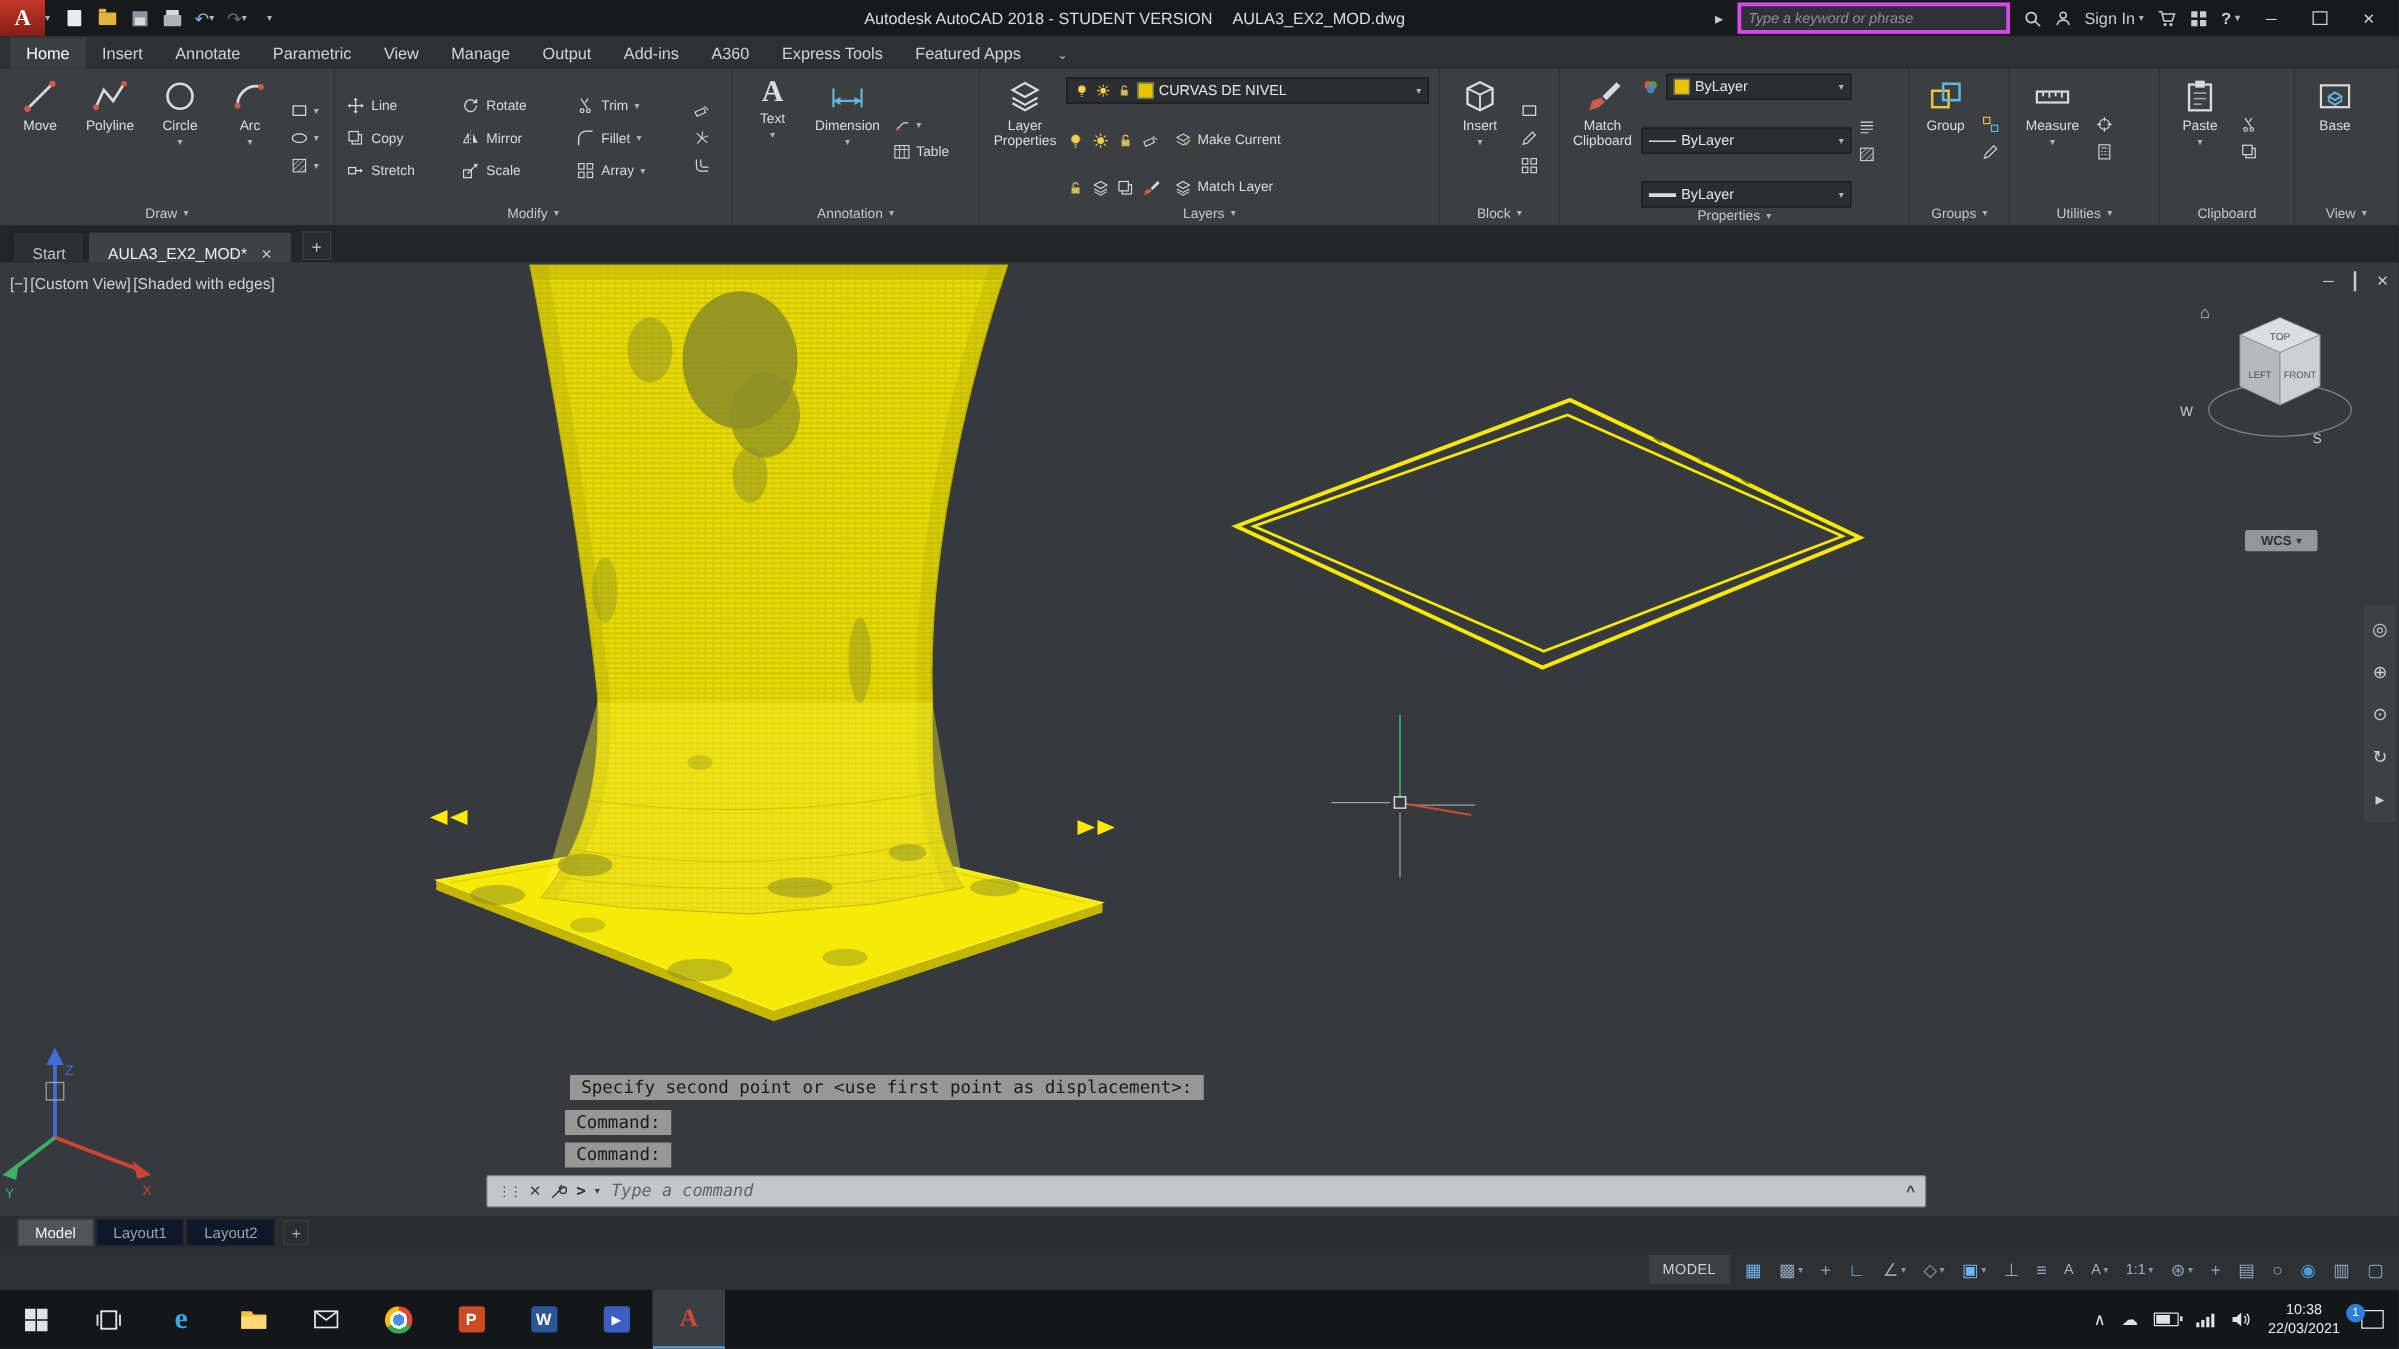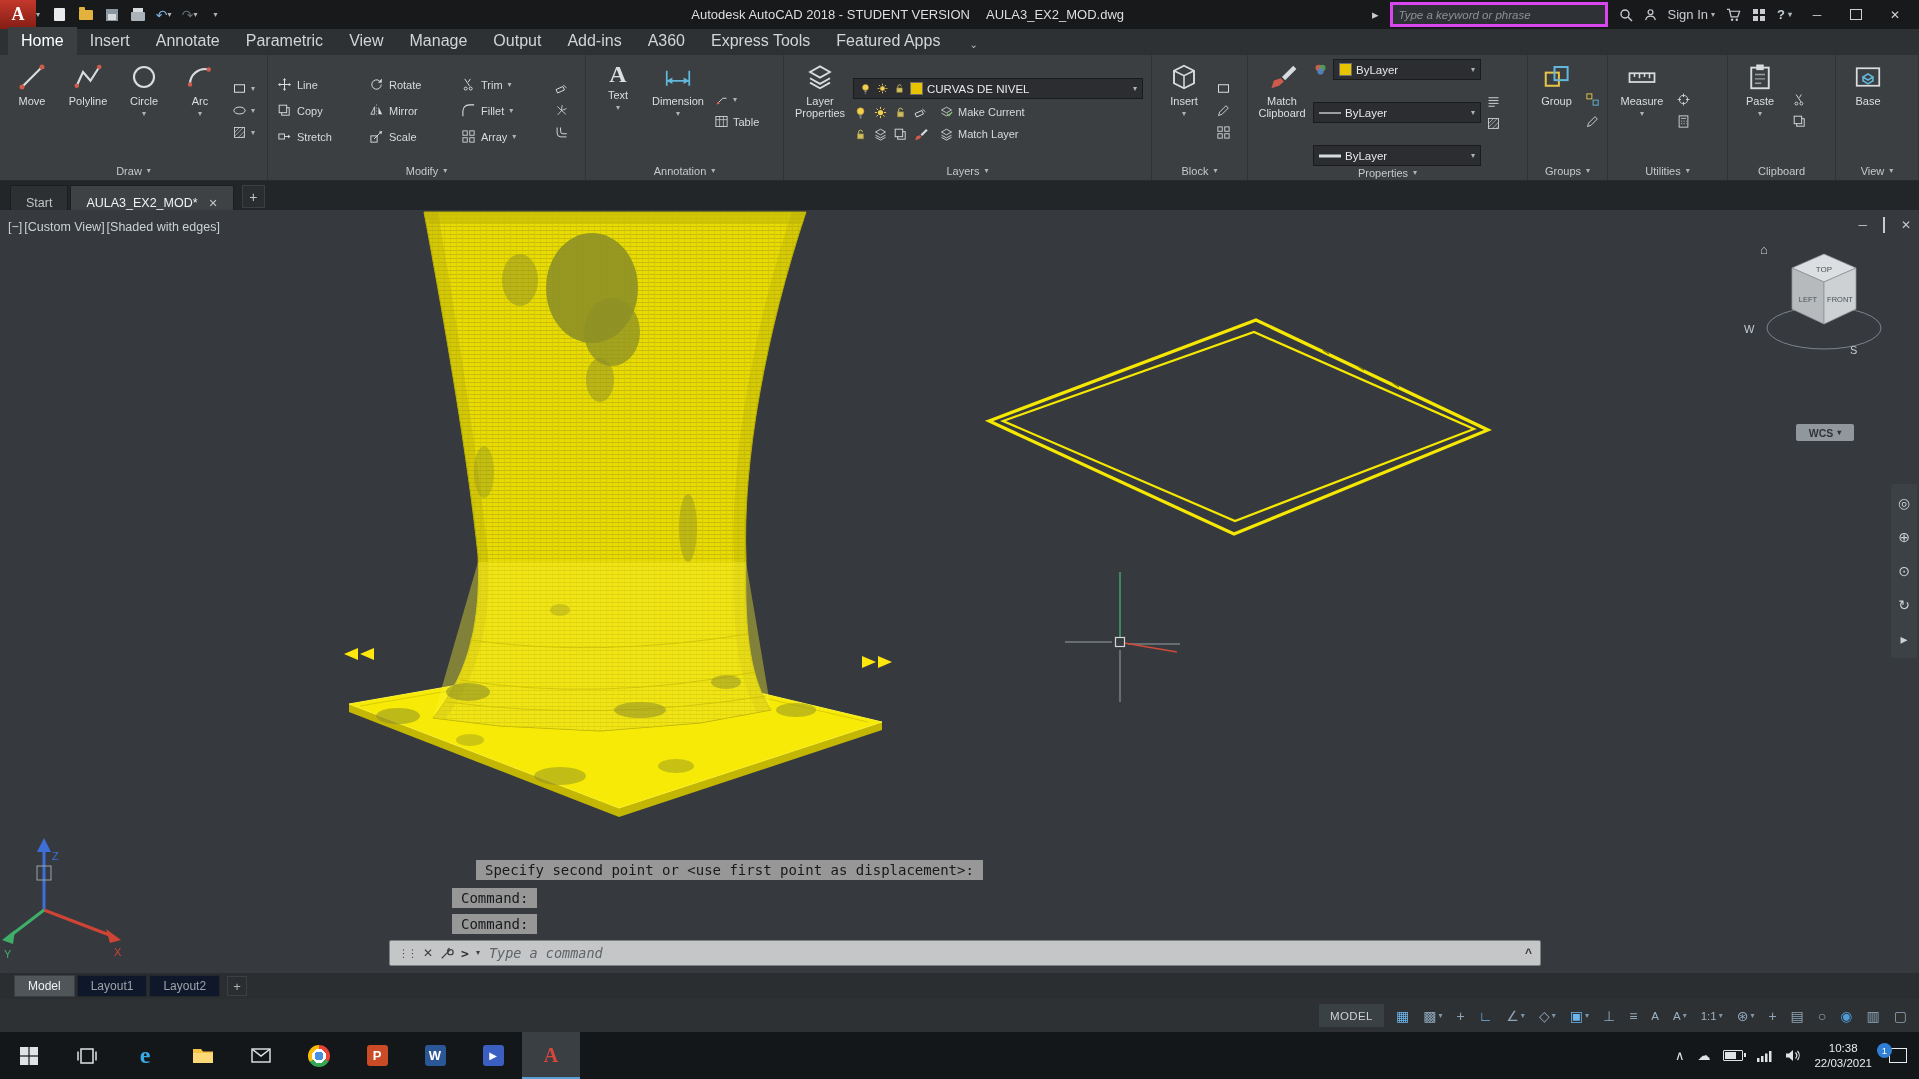--- a/index.html
+++ b/index.html
@@ -31,40 +31,40 @@
   .tb-right{margin-left:auto;display:flex;align-items:center;gap:11px;padding-right:10px}
   .sfield{width:212px;height:19px;background:#2e3135;border:3px solid #d946ef;display:flex;align-items:center}
   .sfield input{flex:1;background:transparent;border:none;outline:none;color:#cfd3d6;font-size:11.5px;padding:0 6px;font-family:"Liberation Sans",sans-serif}
   .sfield input::placeholder{color:#8d9296;font-style:italic}
   .tbico{color:#c9cdd1;font-size:13px;display:flex;align-items:center;gap:3px}
   .winbtn{width:28px;height:20px;display:flex;align-items:center;justify-content:center;color:#cfd3d6;font-size:12px}
   .maxbox{width:10px;height:9px;border:1.3px solid #cfd3d6}
 
   
   #rtabs{top:29px;left:0;width:100%;height:26px;background:#2e3134;display:flex;align-items:flex-end;padding-left:8px;box-sizing:border-box}
-  .rtab{padding:5px 13px 5px;font-size:16px;color:#d2d5d7}
+  .rtab{padding:5px 13px 5px;font-size:13px;color:#d2d5d7}
   .rtab.active{background:#3b3f42;color:#fff}
   .rcollapse{margin-left:10px;color:#b9bec2;font-size:10px;padding:5px 6px}
 
   
   #ribbon{top:55px;left:0;width:100%;height:126px;background:#3b3f42;display:flex;box-sizing:border-box;border-bottom:1px solid #27292b}
   .panel{flex:none;height:100%;border-right:1px solid #303335;display:flex;flex-direction:column;box-sizing:border-box}
   .panel:last-child{flex:1}
   .pbody{flex:1;display:flex;align-items:stretch;padding:4px 4px 0 5px;gap:2px;box-sizing:border-box}
   .pfoot{height:18px;font-size:11px;color:#c6c9cb;display:flex;align-items:center;justify-content:center;gap:5px}
   .bigbtn{width:54px;display:flex;flex-direction:column;align-items:center;padding-top:3px;font-size:11px;color:#dcdee0;
           text-align:center;line-height:1.12;gap:3px;box-sizing:border-box}
   .smallcol{display:flex;flex-direction:column;justify-content:center;gap:4px;padding:0 3px}
   .sbtn{display:flex;align-items:center;gap:4px;font-size:11px;color:#d8dadc;height:18px;white-space:nowrap}
   .modgrid{display:grid;grid-template-columns:repeat(3,88px);grid-auto-rows:26px;align-content:center;column-gap:4px;padding-left:4px}
   .mcell{display:flex;align-items:center;gap:5px;font-size:11px;color:#d8dadc;white-space:nowrap}
   .combo{height:21px;background:#2b2d30;border:1px solid #191b1d;display:flex;align-items:center;gap:4px;
          padding:0 5px;font-size:11.5px;color:#e6e8ea;box-sizing:border-box}
   .swatch{width:11px;height:11px;background:#e8c400;border:1px solid #6d6d6d;flex:none}
-  .lyr-right{display:flex;flex-direction:column;justify-content:center;gap:4px;flex:1;padding-right:4px}
+  .lyr-right{display:flex;flex-direction:column;justify-content:center;gap:20px;flex:1;padding-right:4px}
   .lrow{display:flex;align-items:center;gap:5px}
   .prop-mid{display:flex;flex-direction:column;justify-content:center;gap:22px;width:168px}
   .bigA{font:bold 24px "Liberation Serif",serif;color:#dcdee0;line-height:1}
 
   
   #ftabs{top:181px;left:0;width:100%;height:29px;background:#232628;display:flex;align-items:flex-end;padding-left:10px;box-sizing:border-box;gap:2px}
   .ftab{height:25px;display:flex;align-items:flex-end;padding:0 15px;font-size:12.5px;background:#2d3033;color:#bfc3c6;
         border:1px solid #1b1d1f;border-bottom:none;box-sizing:border-box}
   .ftab.active{background:#3e4245;color:#f1f2f3}
   .ftab .x{margin-left:11px;font-size:11px;color:#c3c7ca}
@@ -944,21 +944,21 @@
   </div>
 
   <div id="navbar" class="abs">
     <span>◎</span>
     <span>⊕</span>
     <span>⊙</span>
     <span>↻</span>
     <span>▸</span>
   </div>
 
-  <div class="cmdline" style="left:476px;top:650px">Specify second point or &lt;use first point as displacement&gt;:</div>
+  <div class="cmdline" style="left:456px;top:650px">Specify second point or &lt;use first point as displacement&gt;:</div>
   <div class="cmdline" style="left:452px;top:678px">Command:</div>
   <div class="cmdline" style="left:452px;top:704px">Command:</div>
 
   <div id="cmdbar" class="abs">
     <span class="grip">⋮⋮</span>
     <span class="cbtn">✕</span>
     <span>
       <svg width="14" height="14" viewBox="0 0 16 16">
           <path d="M2 14l7-7M9 7a3 3 0 1 0 3-3l-2 2-1.2-1.2 2-2A3 3 0 0 0 9 7z" stroke="#3c3f41" fill="none" stroke-width="1.4"></path>
         </svg>

